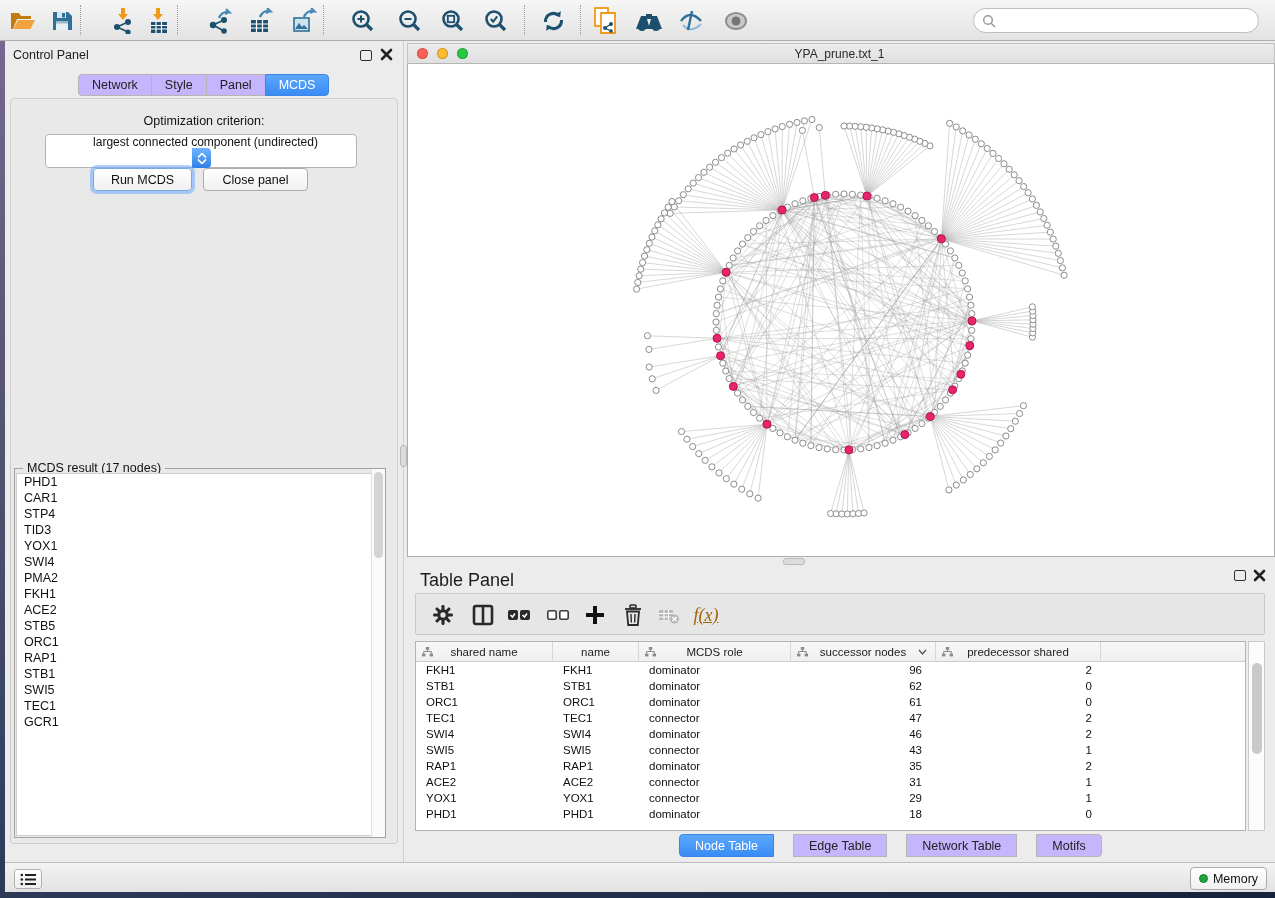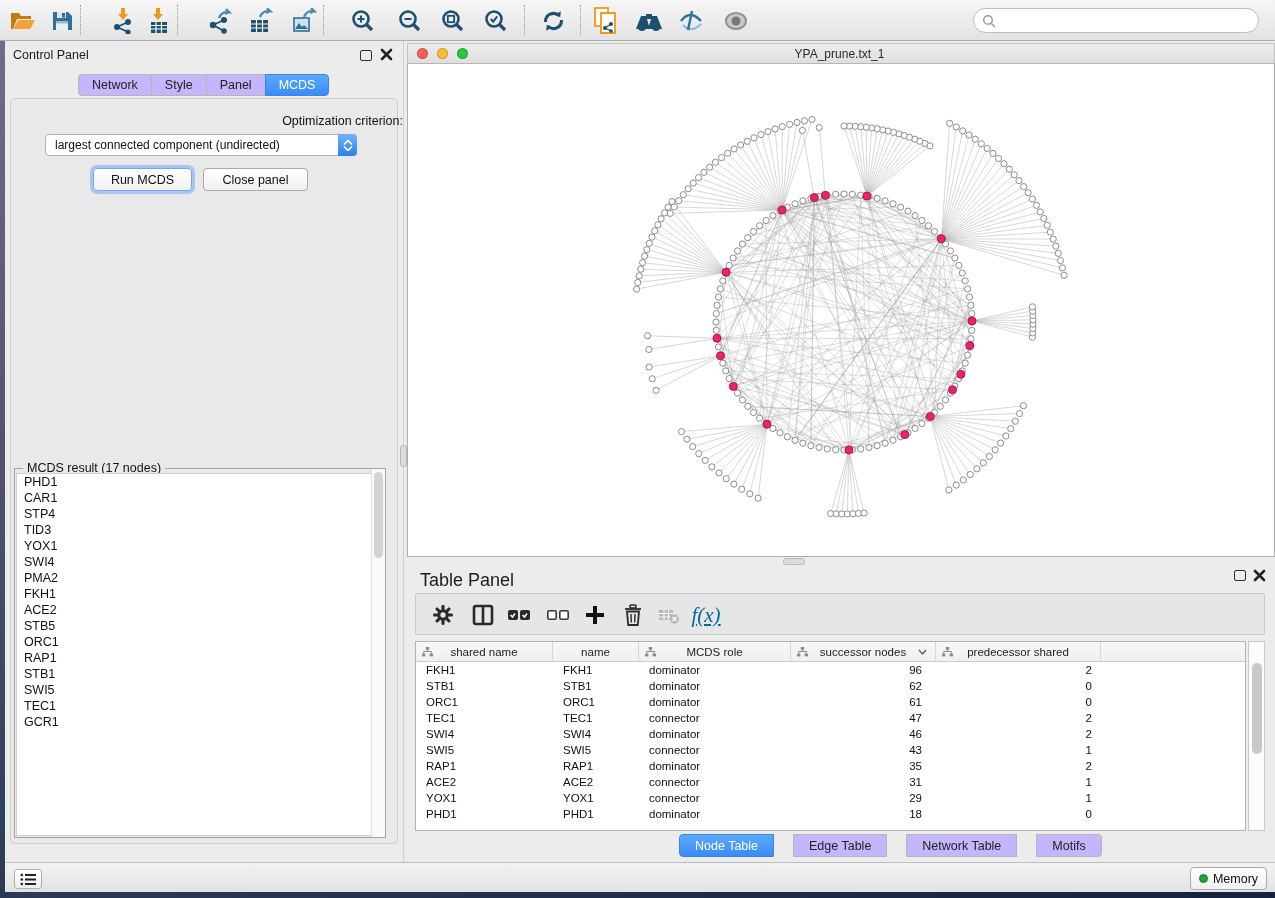--- a/index.html
+++ b/index.html
@@ -27,23 +27,23 @@
   
   #cp-title { left:8px; top:7px; font-size:12.5px; color:#1c1c1c; }
   .float-btn { width:12px; height:11px; border:1.6px solid #2e2e2e; border-radius:2px; background:transparent; }
   #cp-inner { left:5px; top:57px; width:388px; height:746px; background:#e9e9e9; border:1px solid #cdcdcd; border-radius:4px; }
   .tabgroup { display:flex; height:22px; }
   .tab { background:#c4b5fd; border:1px solid #b5b5b5; margin-left:-1px; padding:0 13px;
     display:flex; align-items:center; font-size:12.5px; color:#222; }
   .tab:first-child { border-radius:4px 0 0 4px; margin-left:0; }
   .tab:last-child { border-radius:0 4px 4px 0; }
   .tab.active { background:linear-gradient(#5ba8fc,#3a8cf5); border-color:#3a86e8; color:#fff; }
-  #opt-label { left:0; top:73px; width:398px; text-align:right; font-size:12.5px; color:#111; }
-  #dropdown { left:40px; top:93px; width:312px; height:22px; background:#fff; border:1px solid #b3b3b3;
-    border-radius:4px; display:flex; align-items:center; }
+  #opt-label { left:0; top:73px; width:398px; text-align:center; font-size:12.5px; color:#111; }
+  #dropdown { left:40px; top:93px; width:312px; height:34px; background:#fff; border:1px solid #b3b3b3;
+    border-radius:4px; display:flex; align-items:center;flex-direction:column; }
   #dropdown .val { flex:1; padding-left:9px; font-size:12px; color:#111; white-space:nowrap; }
   #dropdown .stepper { width:19px; height:22px; margin:-1px -1px -1px 0; border-radius:0 4px 4px 0;
     background:linear-gradient(#6fb4ff,#2f7fe8); display:flex; flex-direction:column; align-items:center; justify-content:center; gap:1px;}
   .btn { background:linear-gradient(#ffffff,#f0f0f0); border:1px solid #ababab; border-radius:4px;
     font-size:12.5px; color:#111; display:flex; align-items:center; justify-content:center; font-family:"Liberation Sans",sans-serif; }
   #run-btn { left:88px; top:127px; width:99px; height:23px; box-shadow:0 0 0 3px rgba(110,170,255,.55); border-color:#79a7e2; }
   #close-btn { left:198px; top:127px; width:105px; height:23px; }
   #groupbox { left:9px; top:427px; width:372px; height:370px; border:1px solid #a2a2a2; background:#e9e9e9; }
   #groupbox .glabel { position:absolute; top:-8px; left:8px; background:#e9e9e9; padding:0 4px; font-size:12.5px; color:#111;text-decoration:underline; }
   #mcds-list { position:absolute; left:1px; top:4px; right:1px; bottom:1px; background:#fff; border:1px solid #cfcfcf; overflow:hidden; }
@@ -60,21 +60,21 @@
   #net-titlebar { left:402px; top:2px; width:868px; height:21px; background:linear-gradient(#ececec,#dfdfdf);
     border:1px solid #c2c2c2; border-bottom:1px solid #b5b5b5; display:flex; align-items:center; }
   .tl { width:11px; height:11px; border-radius:50%; margin-left:9px; border:0.5px solid rgba(0,0,0,.2); }
   #net-title { position:absolute; left:0; right:3px; text-align:center; font-size:12px; color:#2a2a2a; }
   #net-canvas { left:402px; top:23px; width:868px; height:493px; background:#fff; border:1px solid #adadad; border-top:none; }
 
   
   #tp-title { left:415px; top:529px; font-size:18px; color:#1c1c1c; }
   #tp-toolbar { left:410px; top:552px; width:850px; height:42px; background:#e6e6e6; border:1px solid #c9c9c9; border-radius:2px; }
   .tpi { position:absolute; top:9px; width:30px; height:24px; display:flex; align-items:center; justify-content:center; }
-  #fx-label { font-family:"Liberation Serif",serif; font-style:italic; font-size:21px; color:#0369a1;text-decoration:underline; }
+  #fx-label { font-family:"Liberation Serif",serif; font-style:italic; font-size:18px; color:#a16207;text-decoration:underline; }
   #table { left:410px; top:600px; width:831px; height:190px; background:#fff; border:1px solid #b3b3b3; }
   #thead { display:flex; height:20px; background:linear-gradient(#f8f8f8,#efefef); border-bottom:1px solid #cccccc; font-size:11.5px; color:#222; }
   .th { position:relative; display:flex; align-items:center; justify-content:center; border-right:1px solid #d6d6d6; height:20px; }
   .th .hicon { position:absolute; left:6px; top:5px; }
   .th.noborder { border-right:none; }
   .trow { display:flex; height:16px; font-size:11.5px; color:#101010; align-items:center; }
   .c { padding-left:10px; }
   .c1{ width:137px; } .c2{ width:86px; } .c3{ width:152px; } .c4{ width:145px; } .c5{ width:165px; }
   .num { text-align:right; padding-right:14px; padding-left:0; }
   .c5.num { padding-right:9px; }

